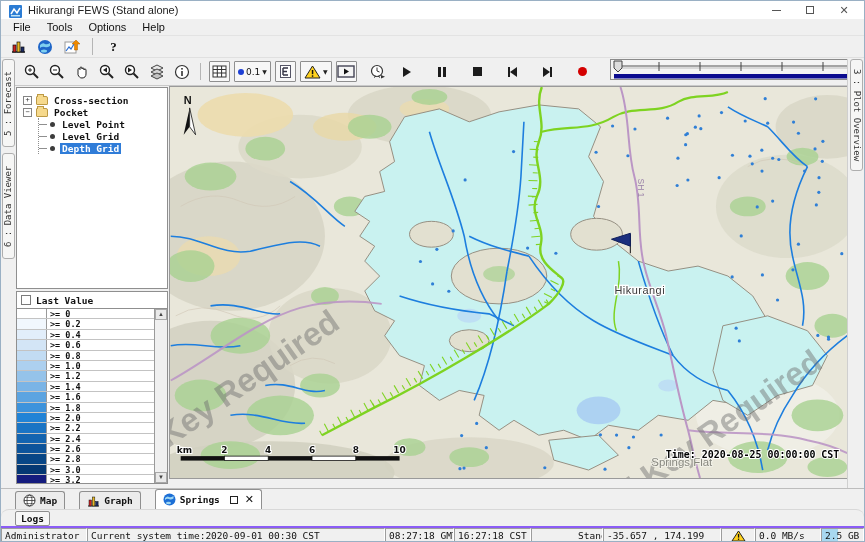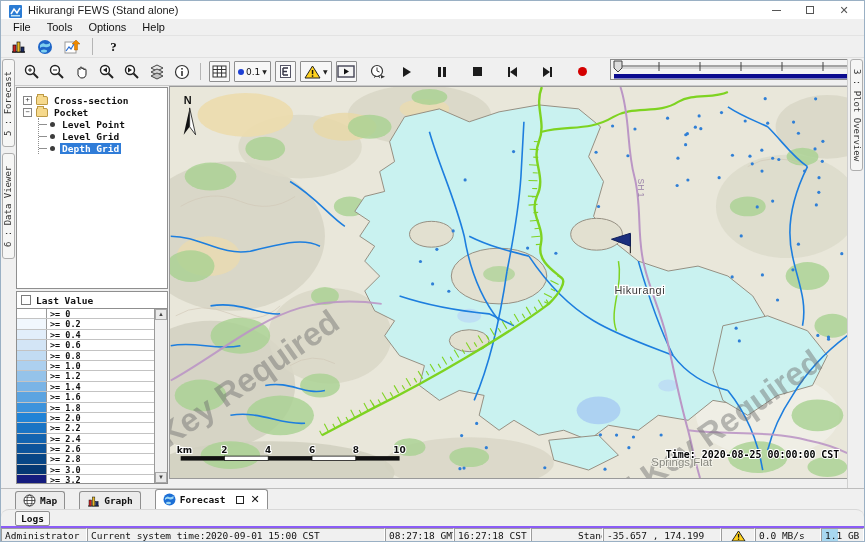--- a/index.html
+++ b/index.html
@@ -726,43 +726,43 @@
           <rect x="8.6" y="6.5" width="2.5" height="4.5" fill="#1a2a66" stroke="#111" stroke-width=".5"></rect>
         </svg>
       <span>Graph</span>
     </span>
     <span class="btab active">
       <svg width="13" height="13">
           <circle cx="6.5" cy="6.5" r="6" fill="#1d6fd6"></circle>
           <path d="M2,5 q2.5,-2.5 4,-1 q1.5,1 4.5,-1 l0,2.5 q-2.5,1.5 -4,.7 q-2.5,-1 -4.5,.8 z" fill="#9fd7f2"></path>
           <ellipse cx="5.5" cy="10" rx="2.5" ry="1.2" fill="#9fd7f2"></ellipse>
         </svg>
-      <span>Forecast</span>
+      <span>Springs</span>
       <span class="tbox"></span>
       <span class="tx">✕</span>
     </span>
   </div>
 
   <div class="logsrow">
     <span class="logsbtn">Logs</span>
   </div>
 
   <div class="statusbar">
     <div class="scell c1">Administrator</div>
-    <div class="scell c2">Current system time:2020-09-01 15:00 CST</div>
+    <div class="scell c2">Current system time:2020-09-01 00:30 CST</div>
     <div class="scell c3">08:27:18 GMT</div>
     <div class="scell c4">16:27:18 CST</div>
     <div class="scell c5">Stand alone</div>
     <div class="scell c6">-35.657 , 174.199</div>
     <div class="scell c7">
       <svg width="15" height="12">
           <polygon points="7.5,1 14,11 1,11" fill="#ffd21e" stroke="#222"></polygon>
           <rect x="6.9" y="4" width="1.3" height="3.6" fill="#111"></rect>
           <rect x="6.9" y="8.6" width="1.3" height="1.3" fill="#111"></rect>
         </svg>
     </div>
     <div class="scell c8">0.0 MB/s</div>
     <div class="scell c9" style="background: linear-gradient(90deg, rgb(168, 216, 240) 0px, rgb(168, 216, 240) 38%, rgb(240, 240, 240) 38%);">
-      <span>1.1 GB</span>
+      <span>2.5 GB</span>
     </div>
   </div>
 
 </div>
 
 </body></html>

